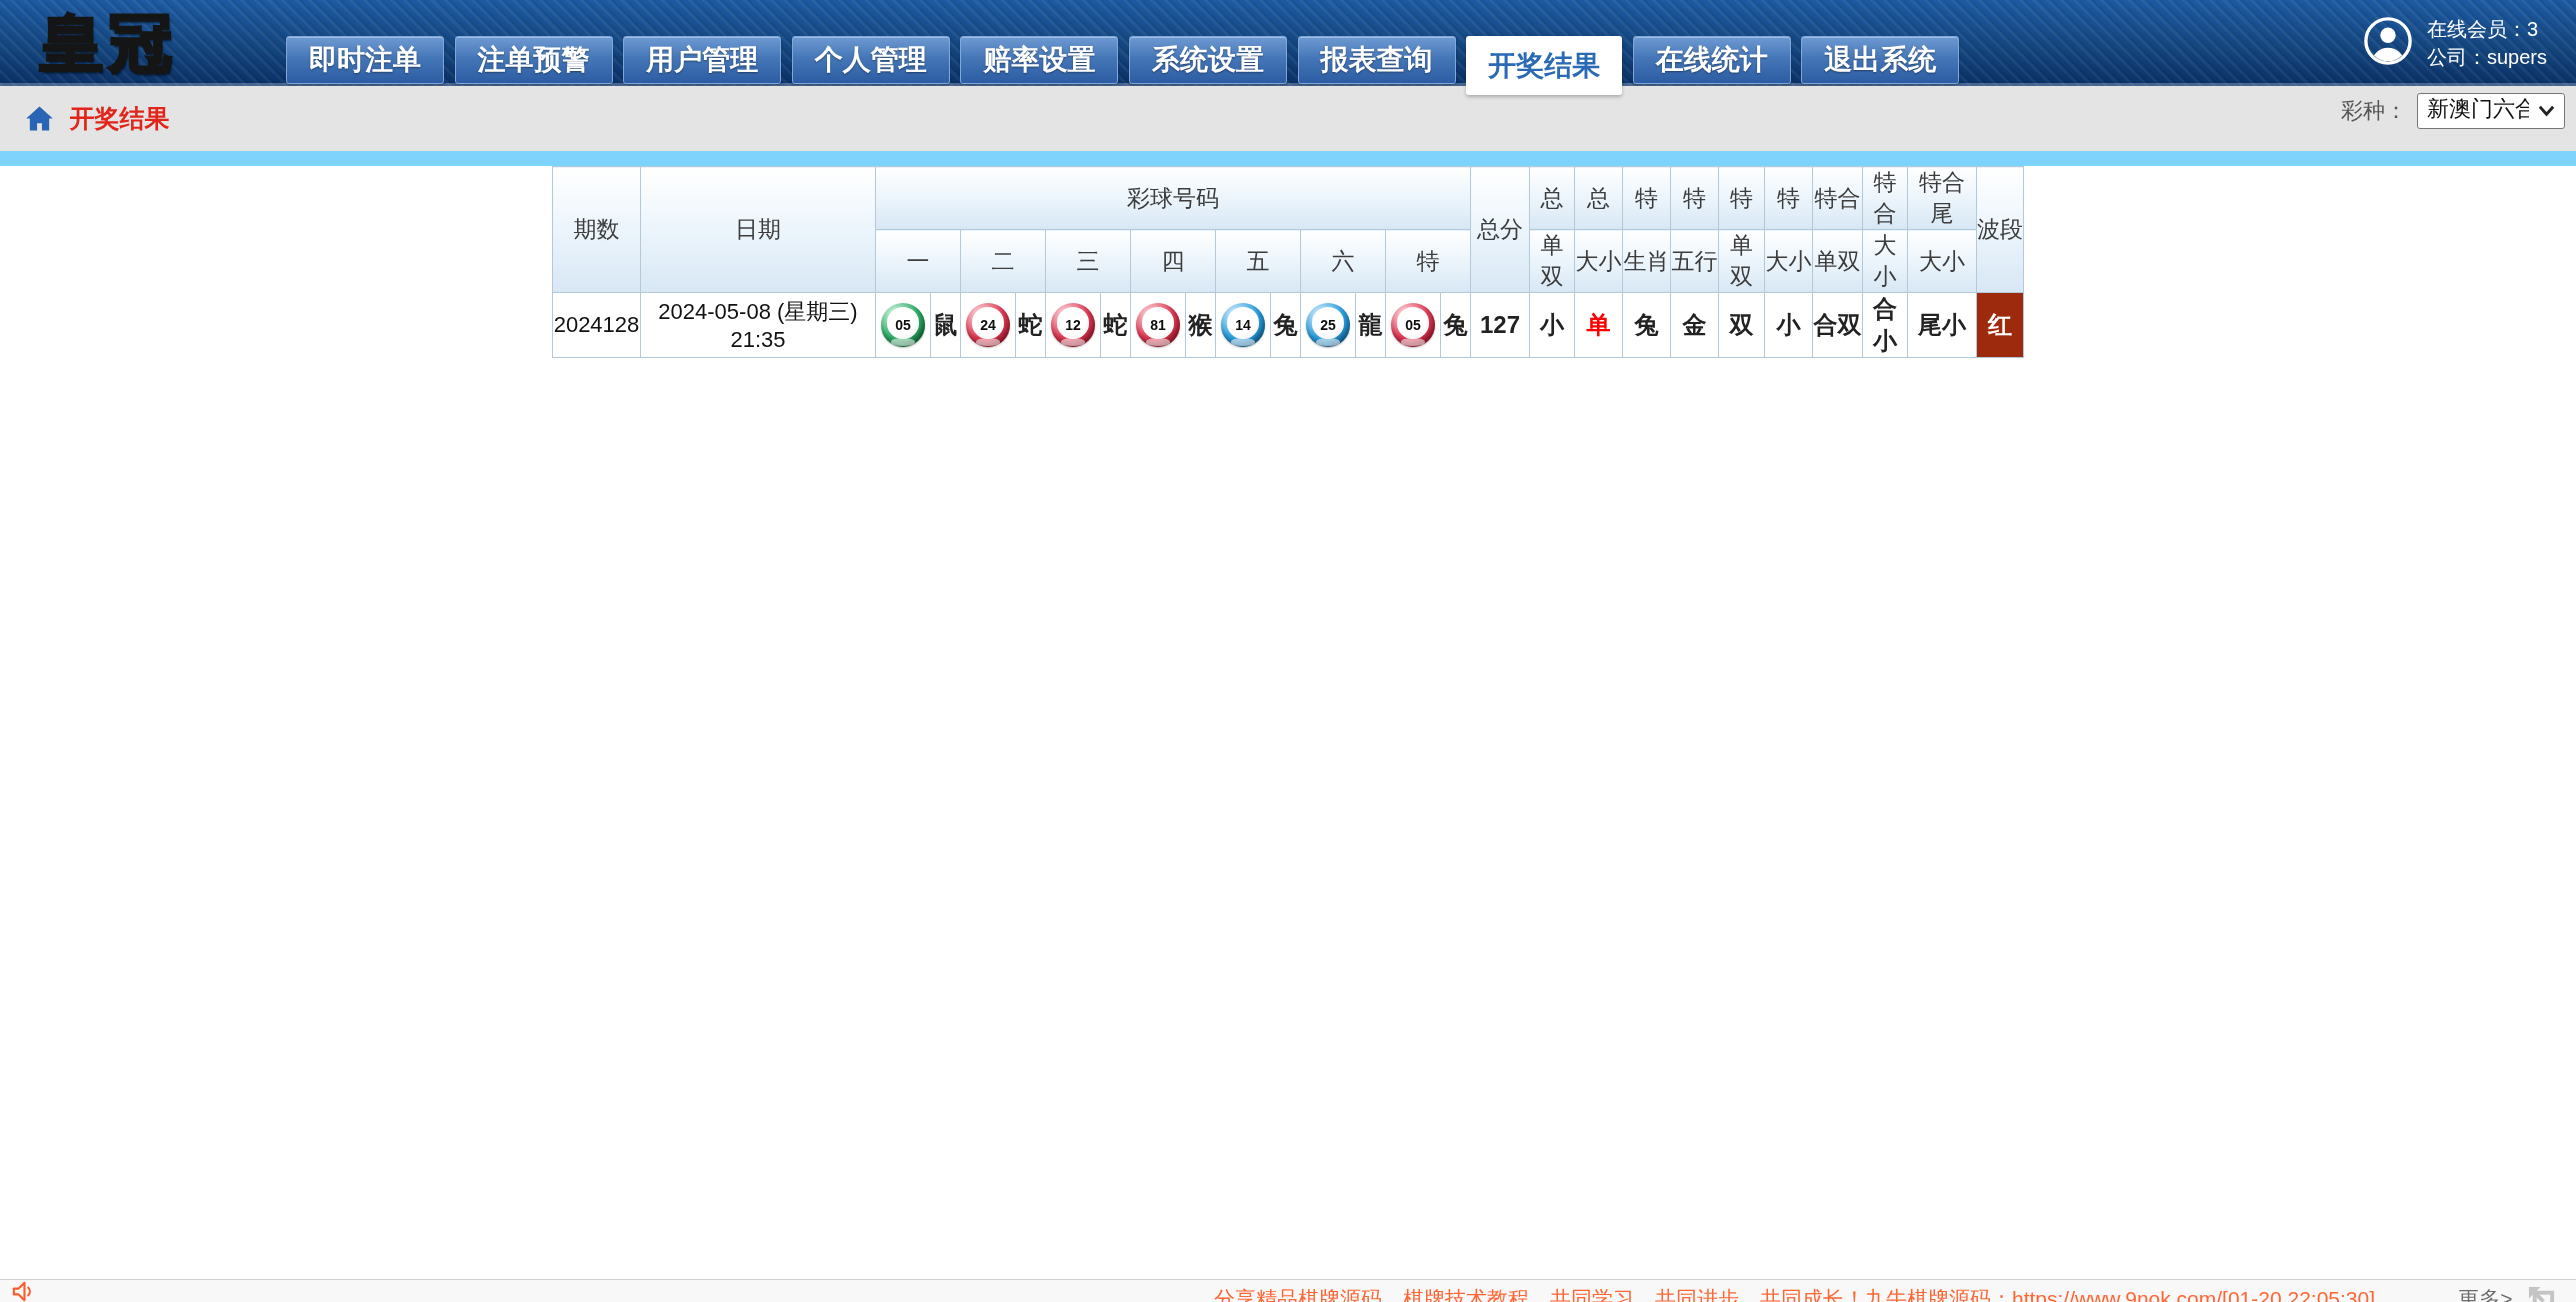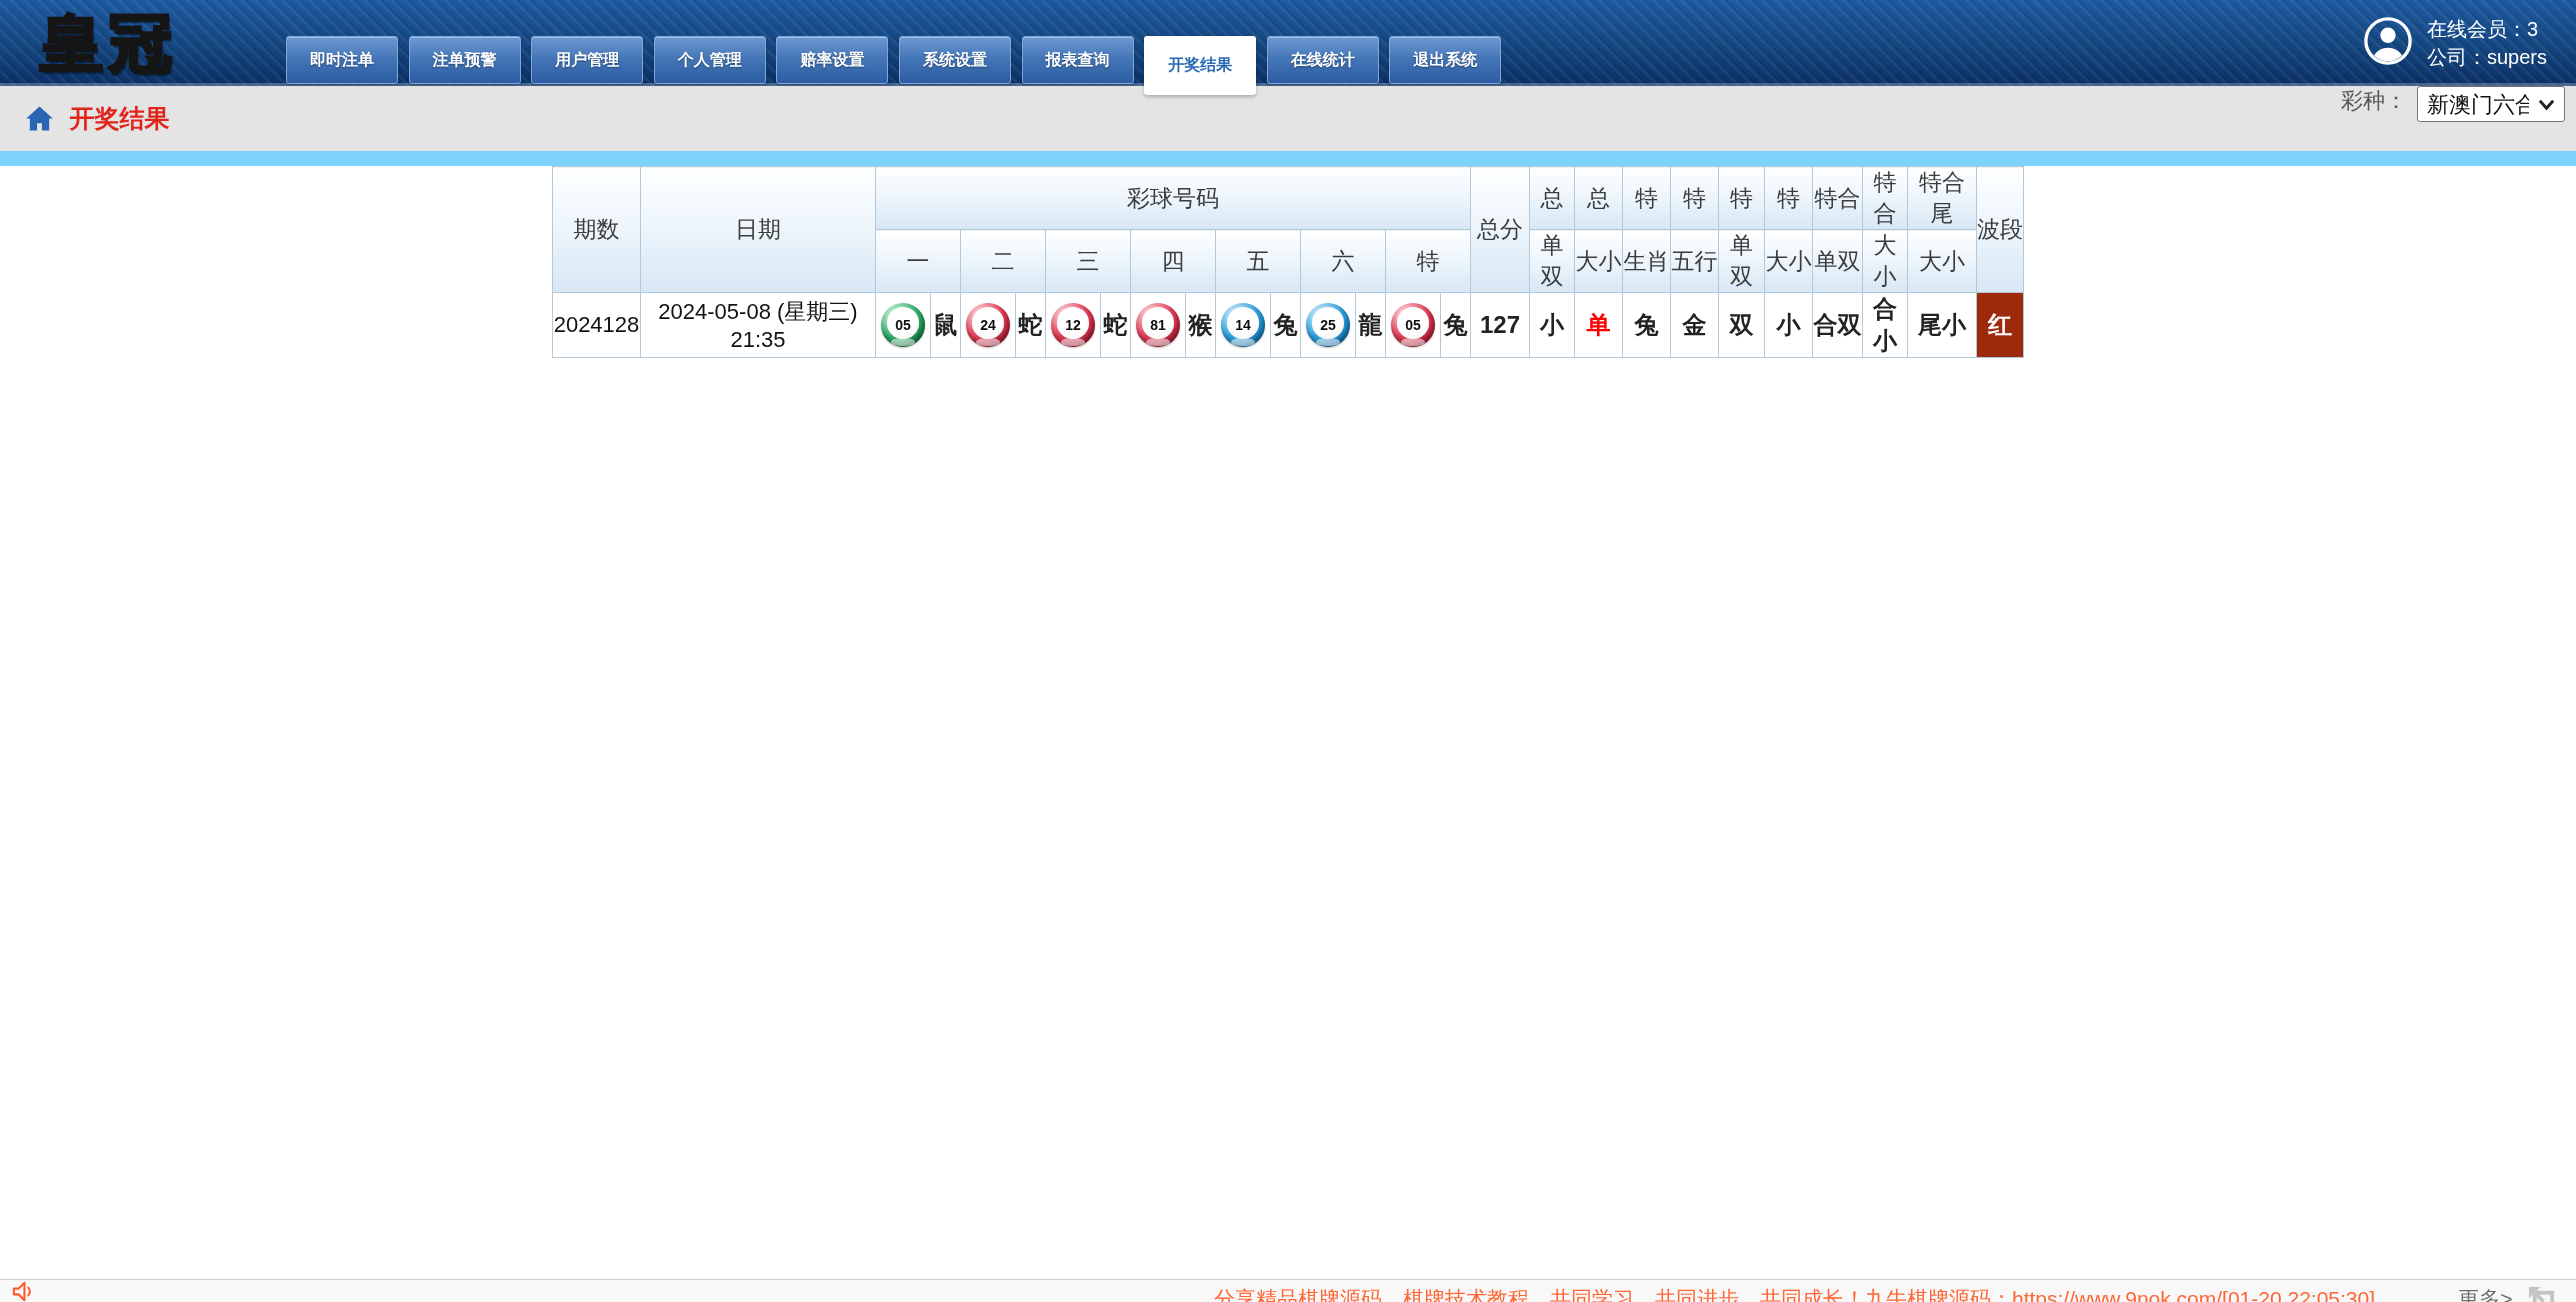--- a/index.html
+++ b/index.html
@@ -19,41 +19,41 @@
     position:absolute; left:40px; top:1.9px;
     font-size:63px; font-weight:900; letter-spacing:5.8px; line-height:83px;
     color:#f8d823;
     -webkit-text-stroke:2.9px #151515;
     text-shadow: 1.9px 2.9px 1.9px rgba(0,0,0,0.55);
   }
   .nav { position:absolute; left:286px; top:36px; display:flex; gap:10.6px; }
   .nav-tab {
     min-width:112px; height:48px; padding:0 22px;
     display:flex; align-items:center; justify-content:center;
-    font-size:16px; font-weight:bold; color:#fff; cursor:pointer;
+    font-size:28px; font-weight:bold; color:#fff; cursor:pointer;
     background:linear-gradient(180deg,#6f9ad2 0%, #4577b8 45%, #2c5ca2 100%);
     border:1px solid #7fa8dc; border-radius:2.9px;
     text-shadow:0 1px 1.9px rgba(0,0,0,0.4);
     box-shadow: inset 0 1px 0 rgba(255,255,255,0.35), 0 1px 1.9px rgba(0,0,0,0.3);
   }
   .nav-tab.active {
     background:#fff; color:#2a6ab5; border:none; height:59px;
     text-shadow:none; z-index:6; border-radius:2.9px;
     box-shadow:0 1.9px 3.8px rgba(0,0,0,0.25);
   }
   .userbox { position:absolute; right:29px; top:15.4px; display:flex; align-items:center; gap:14px; }
   .userbox .utext { color:#fff; font-size:20px; line-height:28px; }
 
   
   .crumbbar {
     position:relative; height:65px; background:#e4e4e4;
     display:flex; align-items:center; padding:0 25px;
   }
   .crumb-title { margin-left:15.4px; font-size:25px; font-weight:bold; color:#e1251b; }
-  .filterbox { position:absolute; right:11.5px; top:0; height:49px; display:flex; gap:9.6px; }
+  .filterbox { position:absolute; right:11.5px; top:0; height:49px; display:flex; align-items:center; gap:9.6px;font-family:Liberation Mono, monospace; }
   .filter-label { font-size:22px; color:#555; }
   .select-wrap { position:relative; display:inline-flex; }
   .select-wrap select {
     appearance:none; -webkit-appearance:none;
     width:148px; height:36px; background:#fff; color:#111;
     border:1px solid #767676; border-radius:2.9px;
     font-size:22px; font-family:inherit; padding:0 35px 0 9.6px;
   }
   .select-wrap .chev { position:absolute; right:7.7px; top:8.6px; pointer-events:none; }
 

